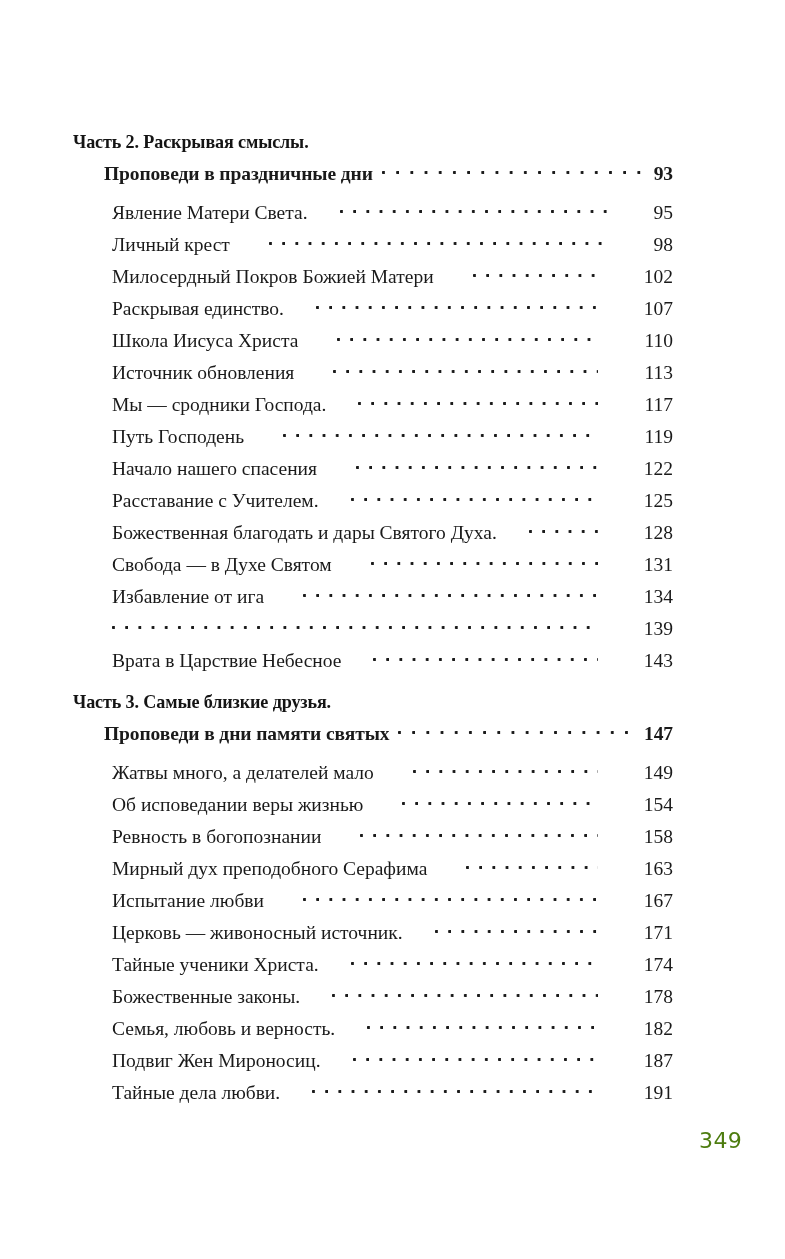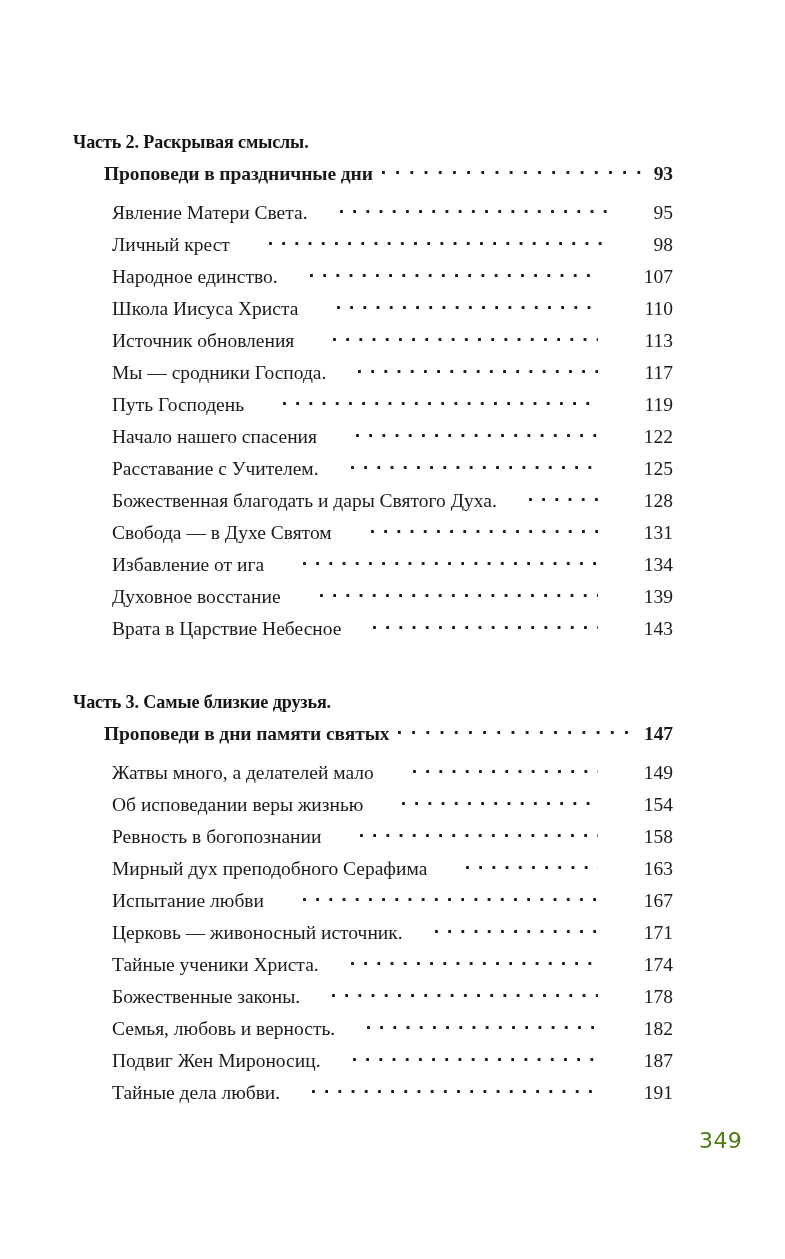--- a/index.html
+++ b/index.html
@@ -150,22 +150,27 @@
         <div class="toc-line entry">
           <span class="t-label">Явление Матери Света.</span>
           <span class="t-dots"></span>
           <span class="t-page">95</span>
         </div>
         <div class="toc-line entry gap">
           <span class="t-label">Личный крест</span>
           <span class="t-dots"></span>
           <span class="t-page">98</span>
         </div>
-        <div class="toc-line entry">
-          <span class="t-label">Народное единство.</span>
+        <div class="toc-line entry gap">
+          <span class="t-label">Милосердный Покров Божией Матери</span>
+          <span class="t-dots"></span>
+          <span class="t-page">102</span>
+        </div>
+        <div class="toc-line entry">
+          <span class="t-label">Раскрывая единство.</span>
           <span class="t-dots"></span>
           <span class="t-page">107</span>
         </div>
         <div class="toc-line entry gap">
           <span class="t-label">Школа Иисуса Христа</span>
           <span class="t-dots"></span>
           <span class="t-page">110</span>
         </div>
         <div class="toc-line entry gap">
           <span class="t-label">Источник обновления</span>
@@ -201,21 +206,20 @@
           <span class="t-label">Свобода — в Духе Святом</span>
           <span class="t-dots"></span>
           <span class="t-page">131</span>
         </div>
         <div class="toc-line entry gap">
           <span class="t-label">Избавление от ига</span>
           <span class="t-dots"></span>
           <span class="t-page">134</span>
         </div>
         <div class="toc-line entry gap">
-          <span class="t-label">Духовное восстание</span>
           <span class="t-dots"></span>
           <span class="t-page">139</span>
         </div>
         <div class="toc-line entry">
           <span class="t-label">Врата в Царствие Небесное</span>
           <span class="t-dots"></span>
           <span class="t-page">143</span>
         </div>
       </div>
   </div>

